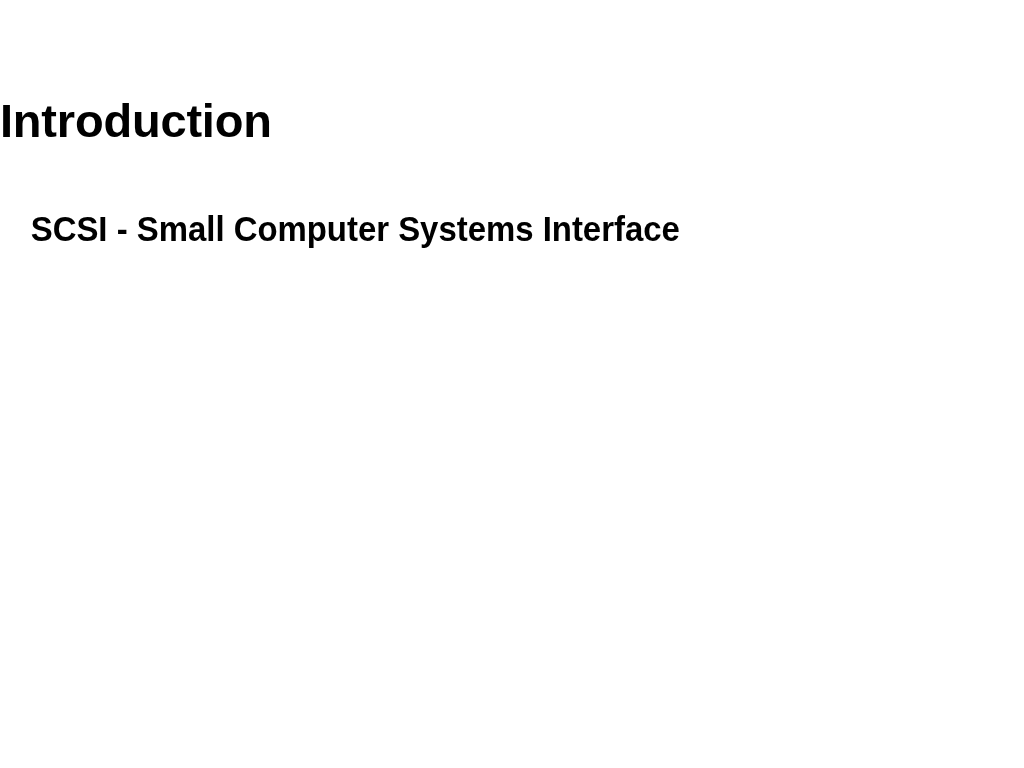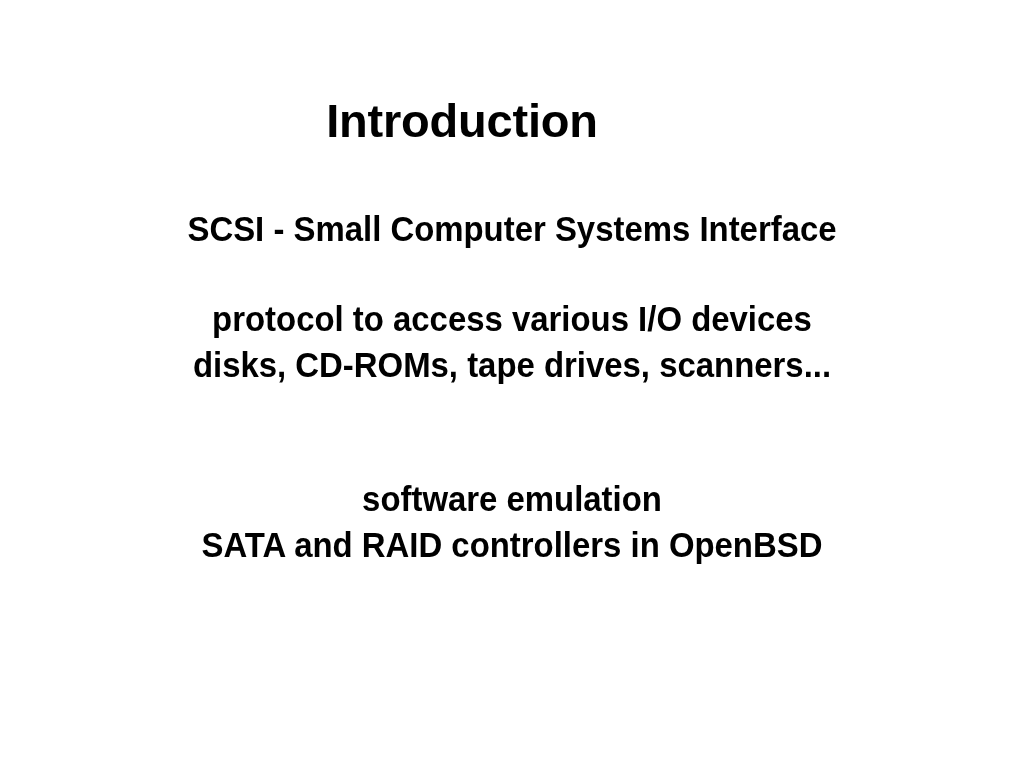--- a/index.html
+++ b/index.html
@@ -19,34 +19,32 @@
     width: 1024px;
     height: 768px;
     background: #ffffff;
     box-sizing: border-box;
   }
   .slide-title {
     position: absolute;
     top: 96px;
     left: 0;
     width: 924px;
-    text-align: center;
     font-size: 47px;
     font-weight: bold;
     color: #000000;
     line-height: 1.06;
     letter-spacing: -0.2px;
     white-space: nowrap;
   }
   .slide-body {
     position: absolute;
     top: 206px;
     left: 0;
     width: 1024px;
-    text-align: center;
   }
   .text-block {
     margin: 0;
     padding: 0;
   }
   .block-gap {
     height: 44px;
   }
   .body-line {
     font-size: 35px;
@@ -66,29 +64,21 @@
   <div class="slide-title">Introduction</div>
 
   <div class="slide-body">
 
     <div class="text-block">
       <div class="body-line">SCSI - Small Computer Systems Interface</div>
     </div>
 
     <div class="block-gap"></div>
 
-    <div class="text-block">
-      <div class="body-line">protocol to access various I/O devices</div>
-      <div class="body-line">disks, CD-ROMs, tape drives, scanners...</div>
-    </div>
 
     <div class="block-gap"></div>
 
 
     <div class="block-gap"></div>
 
-    <div class="text-block">
-      <div class="body-line">software emulation</div>
-      <div class="body-line">SATA and RAID controllers in OpenBSD</div>
-    </div>
 
   </div>
 </div>
 
 </body></html>

